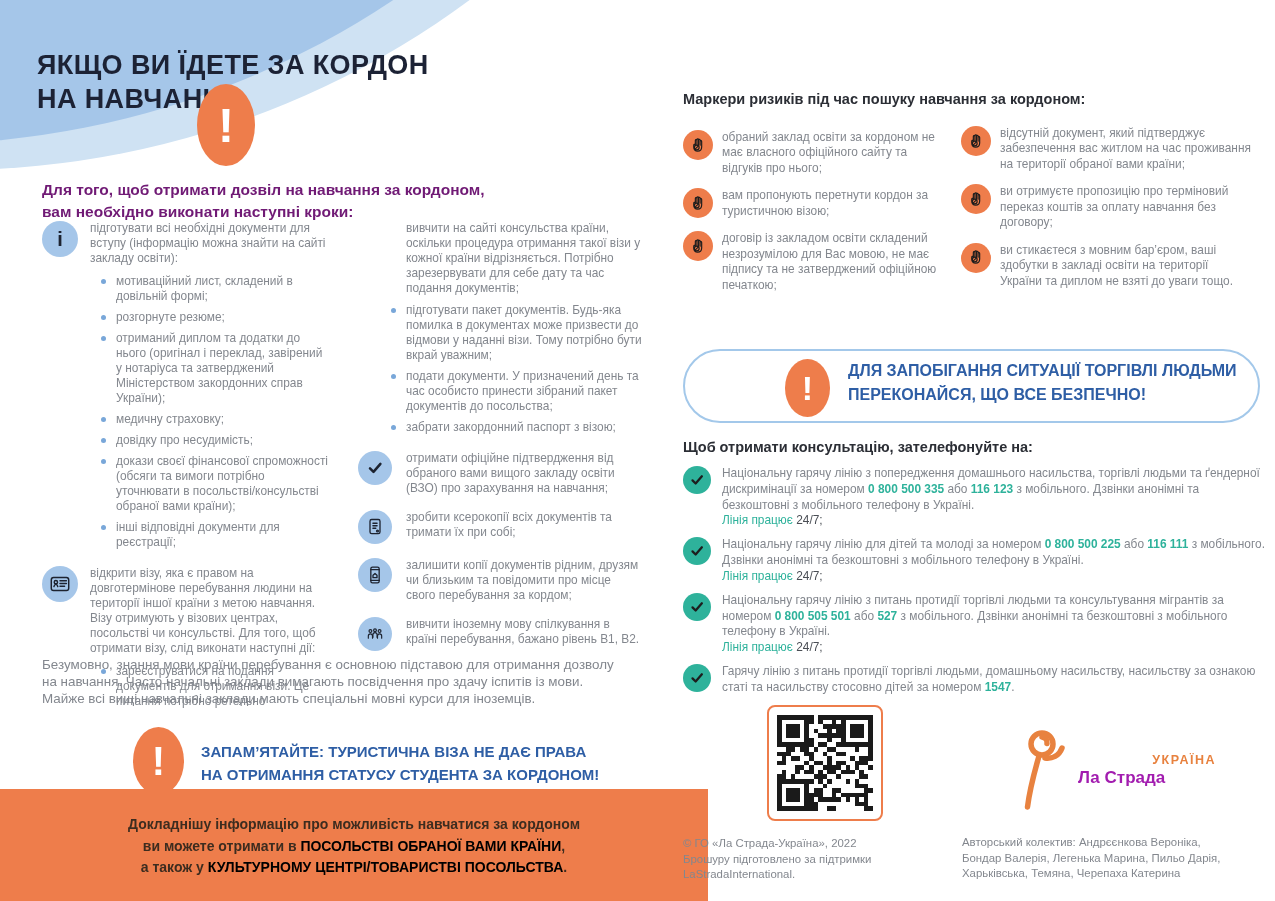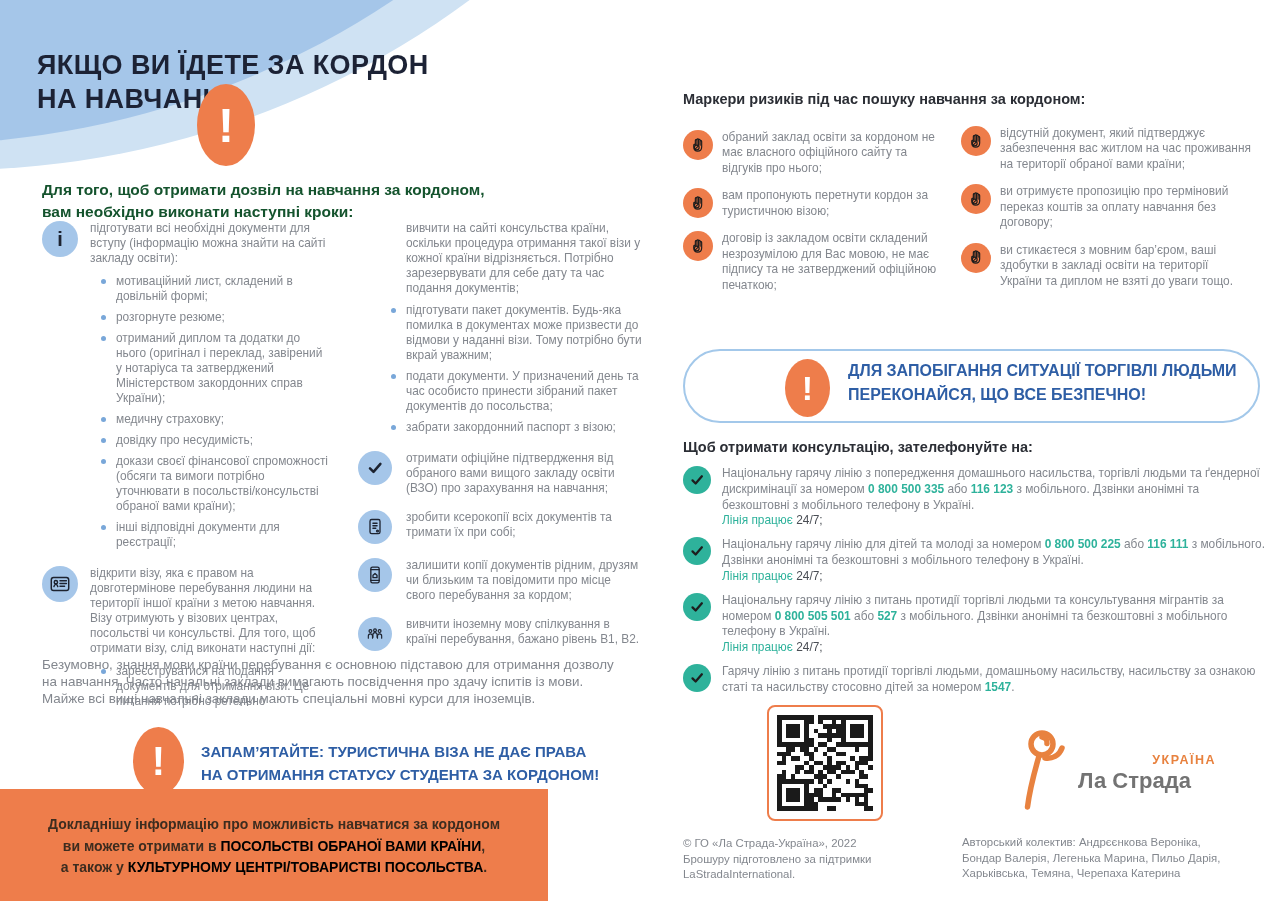--- a/index.html
+++ b/index.html
@@ -15,42 +15,42 @@
 
   
   .title{position:absolute;left:37px;top:30px;font-size:27px;font-weight:800;
          color:#1c2235;line-height:1.26;letter-spacing:.4px;}
   .excl{background:#ee7d4b;border-radius:50%;display:flex;align-items:center;justify-content:center;
         color:#fff;font-weight:800;}
   .excl-1{position:absolute;left:197px;top:84px;width:58px;height:82px;font-size:48px;}
   .intro{position:absolute;left:268px;top:90px;width:352px;font-size:14.3px;font-weight:800;
          color:#2e5ea5;line-height:1.58;}
   .steps-heading{position:absolute;left:42px;top:179px;font-size:15.5px;font-weight:800;
-                 color:#14532d;line-height:1.4;}
+                 color:#701a75;line-height:1.4;}
   .cols{position:absolute;left:42px;top:221px;width:600px;display:flex;gap:28px;}
   .col1{flex:0 0 288px;}
   .col2{flex:0 0 284px;}
   .step-item{display:flex;margin-bottom:14px;}
   .step-icon{flex:0 0 36px;width:36px;height:36px;border-radius:50%;background:#a5c6e9;
              display:flex;align-items:center;justify-content:center;margin-right:12px;
              color:#1d2330;font-weight:800;font-size:20px;}
   .step-icon.small{flex:0 0 34px;width:34px;height:34px;margin-right:14px;}
   .step-text,.sub-bullets li,.lead-text{font-size:11.9px;line-height:1.26;color:#83878e;}
   .sub-bullets{list-style:none;margin:7px 0 0 0;padding:0 0 0 26px;}
   .sub-bullets li{position:relative;margin-bottom:6px;padding-left:0;}
   .sub-bullets li::before{content:'';position:absolute;left:-15px;top:5px;width:5px;height:5px;
                           border-radius:50%;background:#79a7d9;}
   .col2 .lead-text{margin-left:48px;margin-bottom:7px;}
   .col2 .sub-bullets{padding-left:48px;margin-top:0;margin-bottom:16px;}
   .closing{position:absolute;left:42px;top:656px;width:572px;font-size:13.4px;
            line-height:1.28;color:#83878e;}
   .warn-excl{position:absolute;left:133px;top:727px;width:51px;height:68px;font-size:40px;}
   .warn-text{position:absolute;left:201px;top:740px;font-size:15px;font-weight:800;
              color:#2e5ea5;line-height:1.55;}
-  .band{position:absolute;left:0;top:789px;width:548px;height:112px;background:#ee7d4b;
+  .band{position:absolute;left:0;top:789px;width:708px;height:112px;background:#ee7d4b;
         text-align:center;font-size:14px;font-weight:700;line-height:1.55;padding-top:25px;
         box-sizing:border-box;}
   .seg-band-dark{color:#3d2c1f;}
   .seg-band-white{color:#000000;}
 
   
   .markers-heading{position:absolute;left:683px;top:91px;font-size:14.5px;font-weight:800;color:#2b2e35;}
   .markers{position:absolute;left:683px;top:126px;width:578px;}
   .m-col1{position:absolute;left:0;top:4px;width:262px;}
   .m-col2{position:absolute;left:278px;top:0;width:290px;}
@@ -77,21 +77,21 @@
   .qr{position:absolute;left:767px;top:705px;width:96px;height:96px;border:2px solid #ee7d4b;
       border-radius:8px;padding:8px;background:#fff;}
   .qr-grid{display:grid;grid-template-columns:repeat(21,1fr);grid-template-rows:repeat(21,1fr);
            width:96px;height:96px;}
   .qr-grid .d{background:#1a1a1a;}
   .copyright{position:absolute;left:683px;top:836px;font-size:11.4px;line-height:1.38;color:#83878e;}
   .logo{position:absolute;left:1012px;top:727px;display:flex;align-items:flex-start;}
   .logo-texts{margin-left:8px;width:138px;}
   .logo-country{display:block;text-align:right;font-size:12.5px;font-weight:800;color:#e8823f;
                 letter-spacing:1.5px;margin-top:26px;}
-  .logo-name{display:block;font-size:22px;font-weight:800;color:#737373;margin-top:1px;}
+  .logo-name{display:block;font-size:17px;font-weight:800;color:#a21caf;margin-top:1px;}
   .authors{position:absolute;left:962px;top:835px;font-size:11.4px;line-height:1.38;color:#83878e;}
 
   svg{display:block;}
 </style>
 </head>
 <body>
 
 <div id="canvas">
 
   <div class="circle-light"></div>

